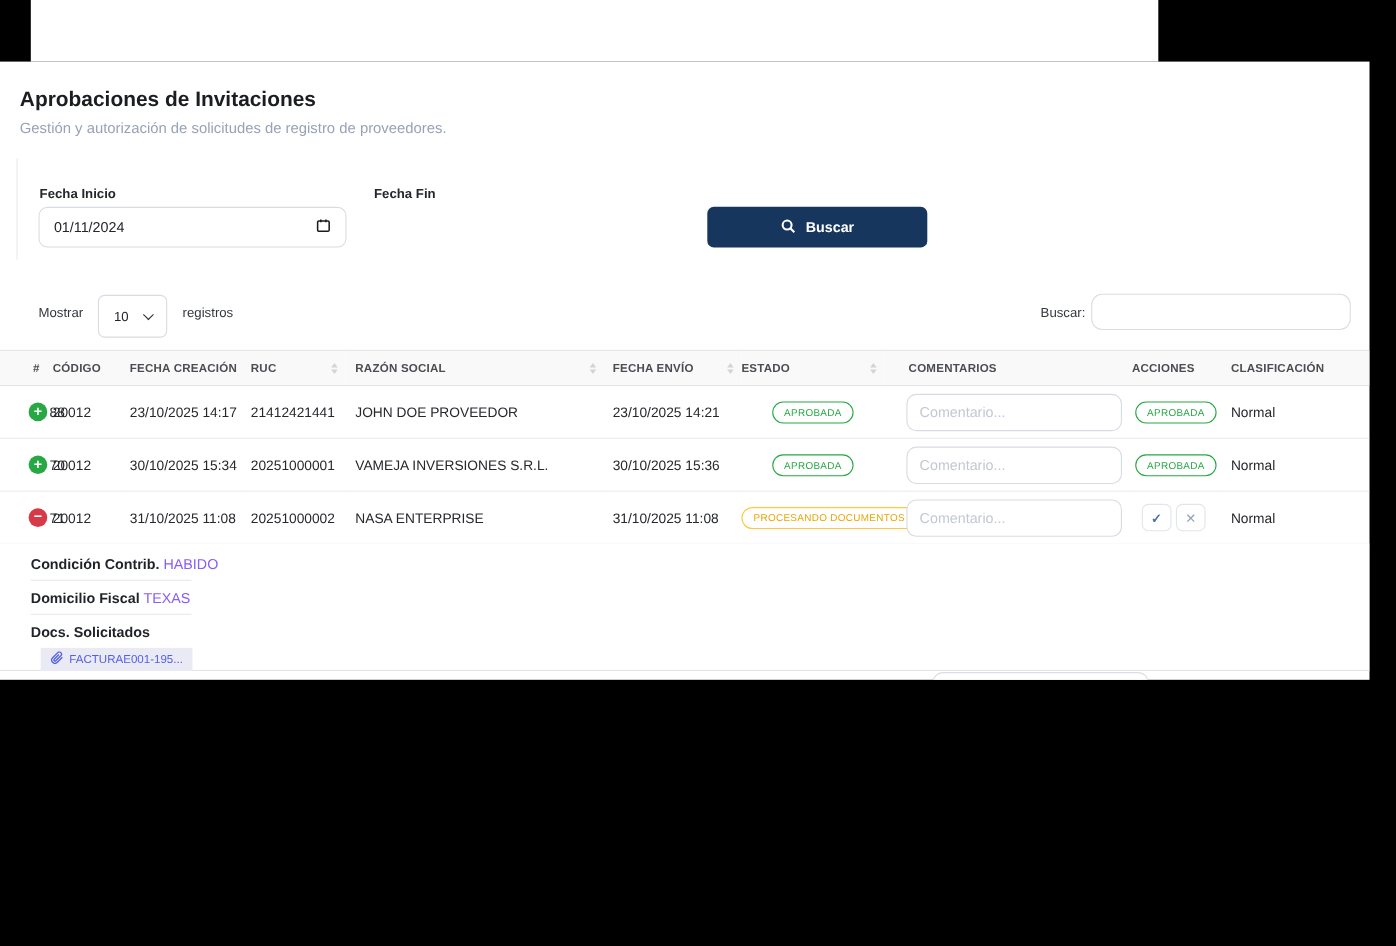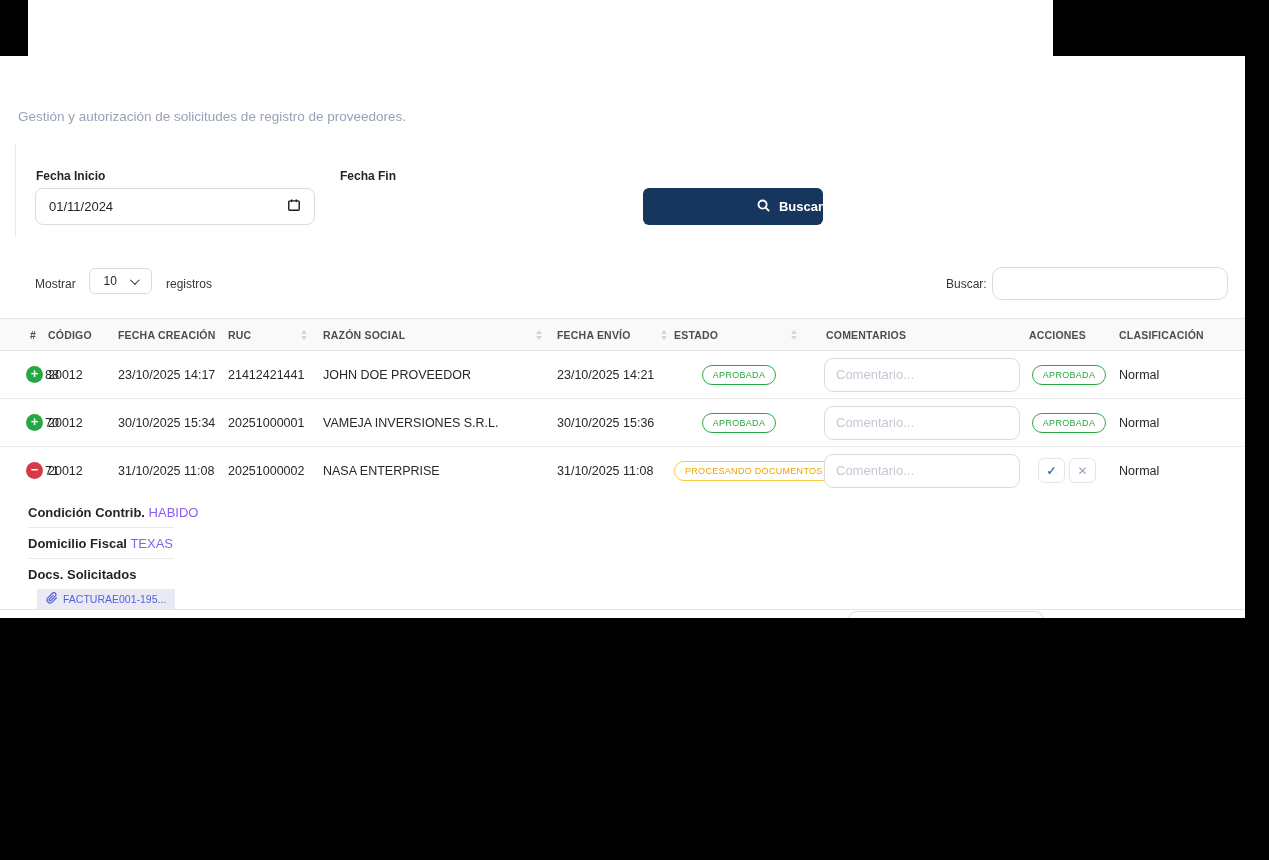--- a/index.html
+++ b/index.html
@@ -16,28 +16,28 @@
   
   .page-title { position:absolute; left:18px; top:24px; font-size:19px; font-weight:bold; color:#1b1d21; }
   .page-subtitle { position:absolute; left:18px; top:53px; font-size:13.5px; color:#98a2b6; }
 
   
   .filter-border { position:absolute; left:15px; top:88px; height:92px; border-left:1px solid #e9e9e9; }
   .field-label { position:absolute; font-size:12px; font-weight:bold; color:#23262b; }
   .date-input { position:absolute; width:280px; height:37px; border:1px solid #d9dce1; border-radius:8px;
                 background:#fff; display:flex; align-items:center; justify-content:space-between;
                 padding:0 13px; font-size:13px; color:#23262b; cursor:text; }
-  .btn-buscar { position:absolute; left:643px; top:132px; width:180px; height:37px; background:#17365e;
+  .btn-buscar { position:absolute; left:643px; top:132px; width:200px; height:37px; background:#17365e;
                 border:none; border-radius:6px; color:#fff; font-size:13px; font-weight:bold;
-                display:flex; align-items:center; justify-content:flex-end; gap:8px; cursor:pointer;
+                display:flex; align-items:center; justify-content:center; gap:8px; cursor:pointer;
                 font-family:"Liberation Sans", sans-serif; }
 
   
   .ctl-label { position:absolute; font-size:12px; color:#33373d; }
-  .page-size { position:absolute; left:89px; top:212px; width:63px; height:26px; border:1px solid #d9dce1;
+  .page-size { position:absolute; left:89px; top:212px; width:63px; height:39px; border:1px solid #d9dce1;
                border-radius:6px; background:#fff; display:flex; align-items:center; justify-content:space-evenly;
                font-size:12px; color:#23262b; cursor:pointer; }
   .chev { width:7px; height:7px; border-right:1.6px solid #33373d; border-bottom:1.6px solid #33373d;
           transform:rotate(45deg) translateY(-2px); }
   .tbl-search { position:absolute; left:992px; top:211px; width:236px; height:33px; border:1px solid #d9dce1;
                 border-radius:10px; background:#fff; font-size:13px; padding:0 10px; outline:none;
                 font-family:"Liberation Sans", sans-serif; }
 
   
   table.grid { position:absolute; left:0; top:262px; width:1245px; border-collapse:collapse; table-layout:fixed; }
@@ -91,20 +91,21 @@
 </style>
 </head>
 <body>
 
 <div class="canvas">
 
   <div class="top-strip"></div>
 
   <div class="card">
 
+    <div class="page-title">Aprobaciones de Invitaciones</div>
     <div class="page-subtitle">Gestión y autorización de solicitudes de registro de proveedores.</div>
 
     <div class="filter-border"></div>
 
     <div class="field-label" style="left:36px; top:113px;">Fecha Inicio</div>
     <div class="date-input" style="left:35px; top:132px;">
       <span>01/11/2024</span>
       <span class="cal-icon">
         <svg width="14" height="14" viewBox="0 0 24 24" fill="none" stroke="#1a1c20" stroke-width="2.4">
           <rect x="3" y="5" width="18" height="16" rx="2"></rect>

